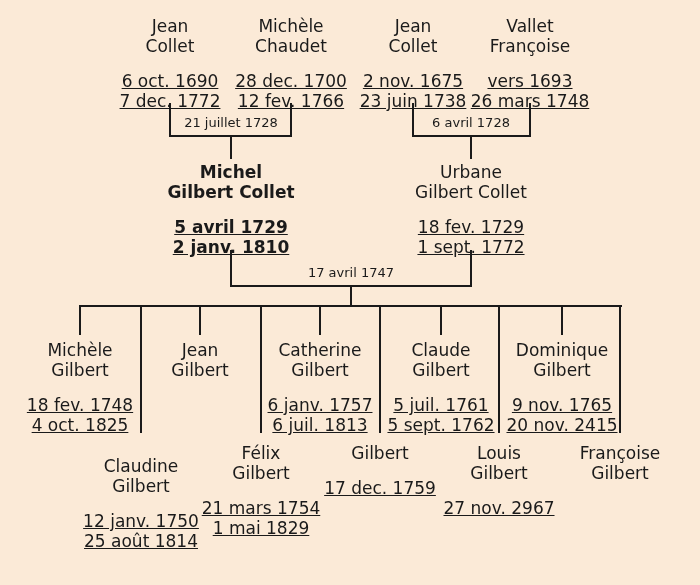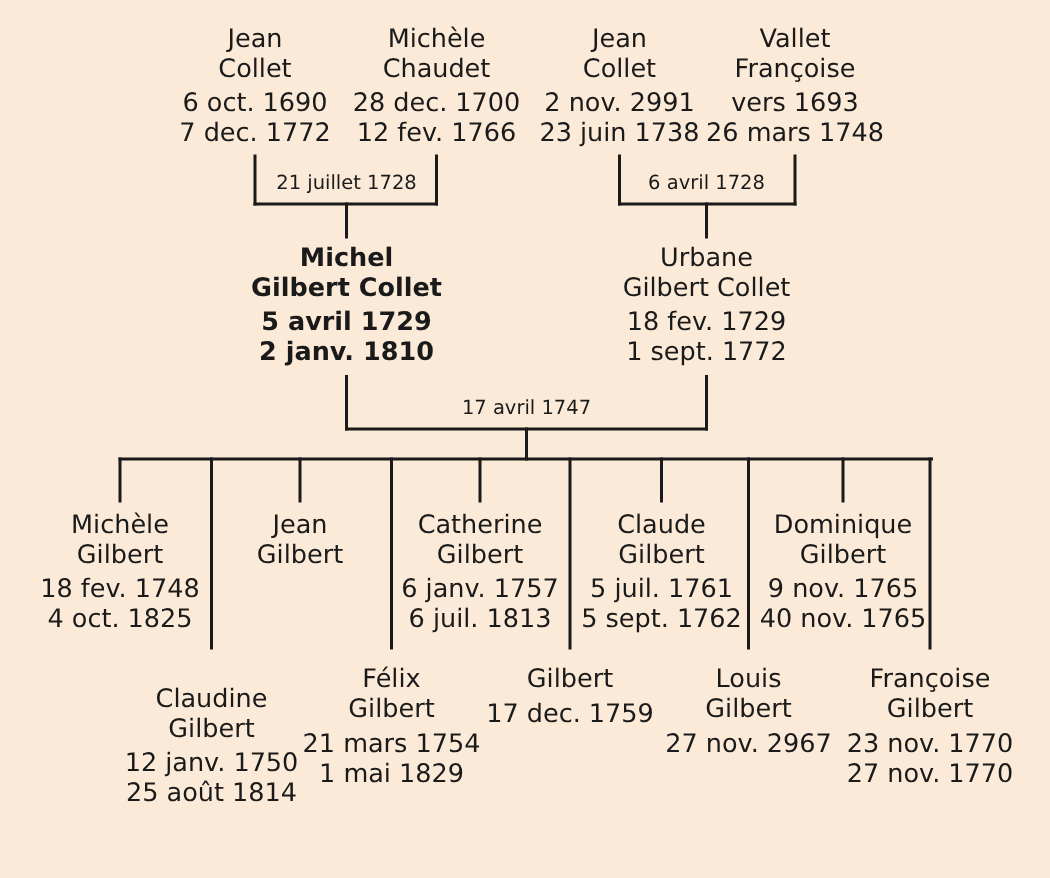--- a/index.html
+++ b/index.html
@@ -16,21 +16,21 @@
   .v { width: 2px; }
   .h { height: 2px; }
   .person {
     position: absolute;
     transform: translateX(-50%);
     text-align: center;
     white-space: nowrap;
     font-size: 17px;
     line-height: 20px;
   }
-  .person .pdates { margin-top: 3px; }
+  .person .pdates { margin-top: 15px; text-decoration: underline; }
   .person.bold { font-weight: bold; }
   .mlabel {
     position: absolute;
     transform: translateX(-50%);
     text-align: left;
     white-space: nowrap;
     font-size: 13px;
     line-height: 20px;
   }
 </style>
@@ -93,21 +93,21 @@
       <div>12 fev. 1766</div>
     </div>
   </div>
 
   <div class="person" style="left:413px;top:16px">
     <div class="pname">
       <div>Jean</div>
       <div>Collet</div>
     </div>
     <div class="pdates">
-      <div>2 nov. 2991</div>
+      <div>2 nov. 1675</div>
       <div>23 juin 1738</div>
     </div>
   </div>
 
   <div class="person" style="left:530px;top:16px">
     <div class="pname">
       <div>Vallet</div>
       <div>Françoise</div>
     </div>
     <div class="pdates">
@@ -178,21 +178,21 @@
     </div>
   </div>
 
   <div class="person" style="left:562px;top:340px">
     <div class="pname">
       <div>Dominique</div>
       <div>Gilbert</div>
     </div>
     <div class="pdates">
       <div>9 nov. 1765</div>
-      <div>40 nov. 1765</div>
+      <div>20 nov. 2415</div>
     </div>
   </div>
 
   <div class="person" style="left:141px;top:456px">
     <div class="pname">
       <div>Claudine</div>
       <div>Gilbert</div>
     </div>
     <div class="pdates">
       <div>12 janv. 1750</div>
@@ -230,19 +230,15 @@
       <div>27 nov. 2967</div>
       <div></div>
     </div>
   </div>
 
   <div class="person" style="left:620px;top:443px">
     <div class="pname">
       <div>Françoise</div>
       <div>Gilbert</div>
     </div>
-    <div class="pdates">
-      <div>23 nov. 1770</div>
-      <div>27 nov. 1770</div>
-    </div>
   </div>
 
 </div>
 
 </body></html>

